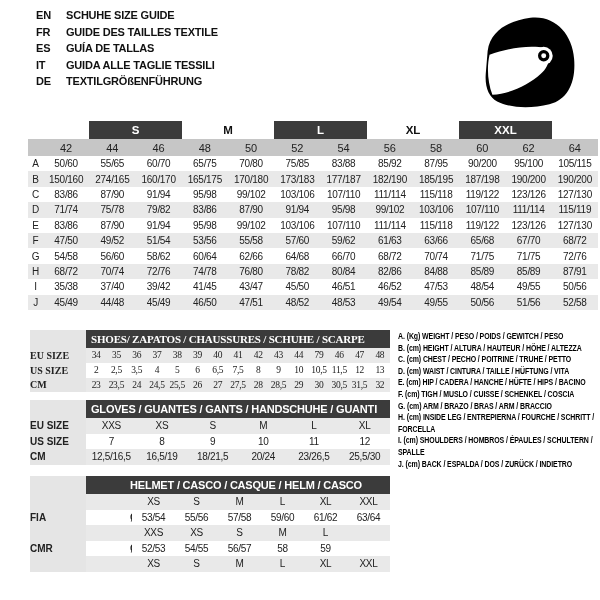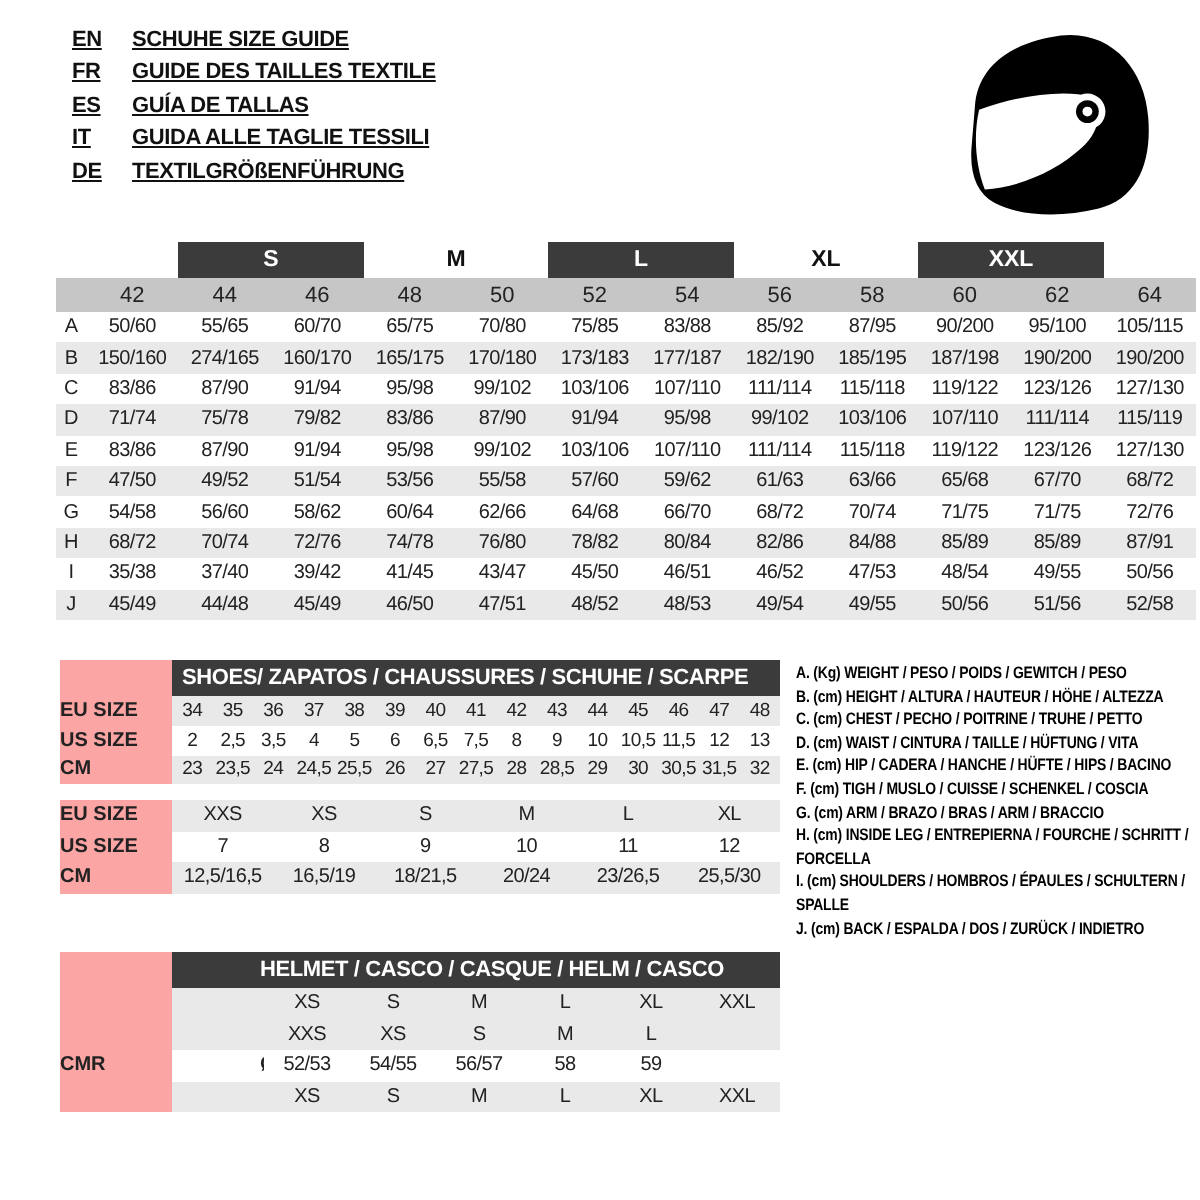--- a/index.html
+++ b/index.html
@@ -1,21 +1,21 @@
 <!DOCTYPE html>
 <html><head>
 <meta charset="utf-8">
 <style>
   html,body{margin:0;padding:0;background:#fff;}
   .page{position:relative;width:600px;height:600px;background:#ffffff;overflow:hidden;
         font-family:"Liberation Sans",sans-serif;color:#111;}
 
   
   .langs{position:absolute;left:36px;top:9px;}
-  .lang-row{display:flex;height:16.5px;align-items:flex-end;font-weight:bold;font-size:11px;letter-spacing:-0.2px;text-decoration:underline;}
+  .lang-row{display:flex;height:16.5px;align-items:flex-start;font-weight:bold;font-size:11px;letter-spacing:-0.2px;}
   .lang-code{width:30px;flex:0 0 30px;}
 
   
   .helmet-wrap{position:absolute;left:481px;top:13px;width:95px;height:97px;}
 
   
   table{border-collapse:collapse;}
   td{padding:0;white-space:nowrap;overflow:hidden;}
   .main-table{position:absolute;left:28px;top:121px;width:570px;table-layout:fixed;}
   .main-table td{text-align:center;}
@@ -23,27 +23,27 @@
   .grp td{height:18px;}
   .grp .bar{background:#3b3b3b;color:#fff;font-weight:bold;font-size:11.5px;}
   .grp .plain{color:#111;font-weight:bold;font-size:11.5px;}
   .nums td{background:#c6c6c6;height:17px;font-size:11px;color:#222;}
   .drow td{height:15.4px;font-size:10px;color:#222;letter-spacing:-0.3px;}
   .alt td{background:#e9e9e9;}
 
   
   .sec{position:absolute;left:30px;width:360px;table-layout:fixed;}
   .sec td{text-align:center;font-size:10px;color:#222;letter-spacing:-0.3px;}
-  .sec td:first-child{text-align:left;font-weight:bold;font-size:10px;letter-spacing:0;background:#fca5a5;}
+  .sec td:first-child{text-align:left;font-weight:bold;font-size:10px;letter-spacing:0;background:#e5e5e5;}
   .sec .ttl{background:#3b3b3b;color:#fff;text-align:left;padding-left:5px;font-weight:bold;
             font-size:11px;height:18px;letter-spacing:-0.2px;}
   .sec .shade td:not(:first-child){background:#e9e9e9;}
   .c-label{width:56px;}
   .shoes{top:330px;}
-  .shoes td{height:14.8px;font-size:9.5px;}
+  .shoes td{height:14.8px;font-size:9.5px;font-family:Liberation Serif, serif;}
   .shoes td:first-child{font-size:10px;}
   .gloves{top:400px;}
   .gloves td{height:15.5px;}
   .helm{top:476px;}
   .helm td{height:15.5px;}
   .helm td:nth-child(2){font-weight:bold;padding-left:44px;}
   .c-ocm{width:46px;}
 
   
   .legend{position:absolute;left:398px;top:331px;width:240px;transform:scaleX(0.84);transform-origin:0 0;
@@ -288,21 +288,21 @@
           <td>35</td>
           <td>36</td>
           <td>37</td>
           <td>38</td>
           <td>39</td>
           <td>40</td>
           <td>41</td>
           <td>42</td>
           <td>43</td>
           <td>44</td>
-          <td>45</td>
+          <td>79</td>
           <td>46</td>
           <td>47</td>
           <td>48</td>
         </tr>
     <tr>
           <td>US SIZE</td>
           <td>2</td>
           <td>2,5</td>
           <td>3,5</td>
           <td>4</td>
@@ -338,20 +338,24 @@
         </tr>
   </tbody>
     </table>
 
   <table class="sec gloves">
     <colgroup>
         <col class="c-label">
         <col span="6">
       </colgroup>
     <tbody>
+        <tr>
+      <td></td>
+      <td class="ttl" colspan="6">GLOVES / GUANTES / GANTS / HANDSCHUHE / GUANTI</td>
+    </tr>
     <tr class="shade">
           <td>EU SIZE</td>
           <td>XXS</td>
           <td>XS</td>
           <td>S</td>
           <td>M</td>
           <td>L</td>
           <td>XL</td>
         </tr>
     <tr>
@@ -388,20 +392,30 @@
     </tr>
     <tr class="shade">
           <td></td>
           <td></td>
           <td>XS</td>
           <td>S</td>
           <td>M</td>
           <td>L</td>
           <td>XL</td>
           <td>XXL</td>
+        </tr>
+    <tr>
+          <td>FIA</td>
+          <td>Ø CM</td>
+          <td>53/54</td>
+          <td>55/56</td>
+          <td>57/58</td>
+          <td>59/60</td>
+          <td>61/62</td>
+          <td>63/64</td>
         </tr>
     <tr class="shade">
           <td></td>
           <td></td>
           <td>XXS</td>
           <td>XS</td>
           <td>S</td>
           <td>M</td>
           <td>L</td>
           <td></td>

